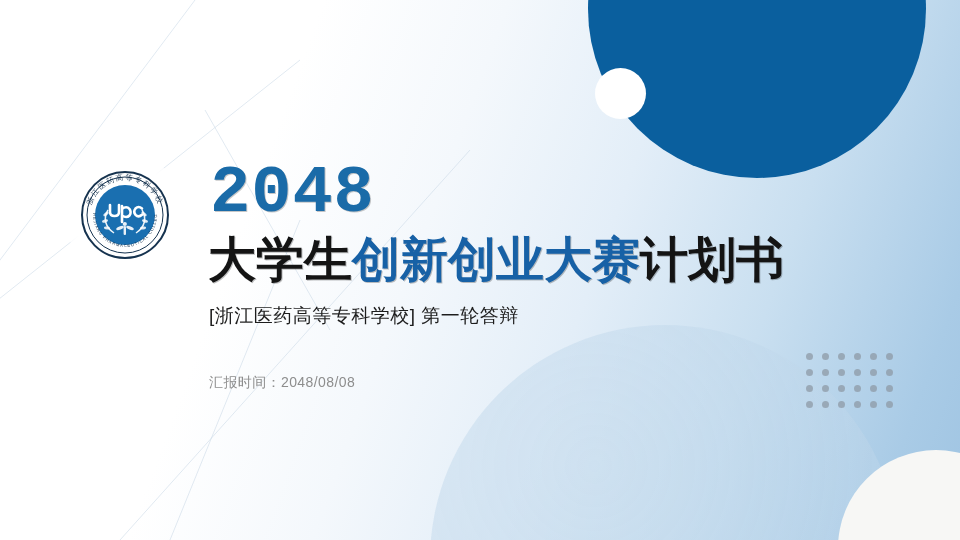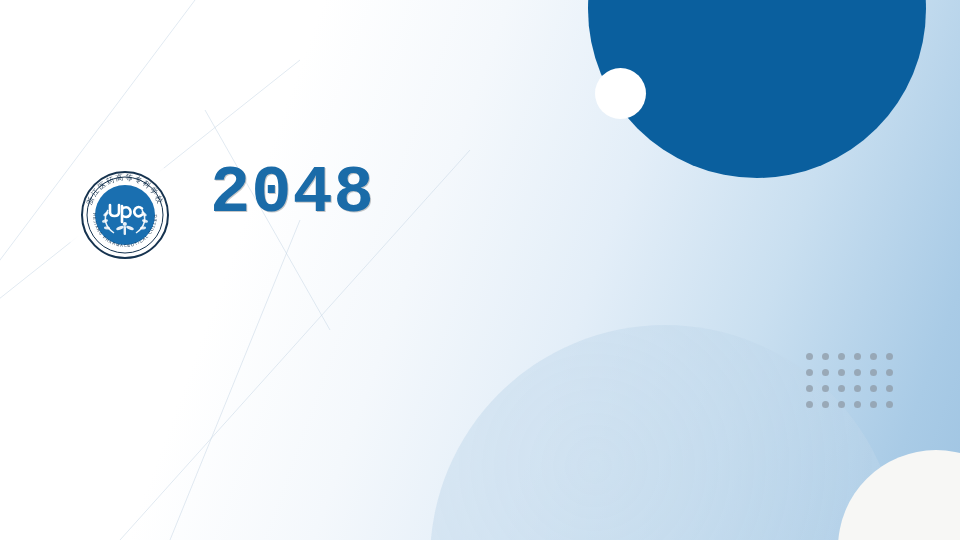--- a/index.html
+++ b/index.html
@@ -263,19 +263,24 @@
       <g stroke="#ffffff" stroke-width="2.6" fill="none" stroke-linecap="round">
         <path d="M 38 43 L 38 50 Q 38 54 42.5 54 Q 47 54 47 50 L 47 43"></path>
         <path d="M 50 44 L 50 60 M 50 47 Q 54.5 43.5 57.5 47 Q 59.8 50.5 57.5 53.5 Q 54.5 56.5 50 53.5"></path>
         <path d="M 70 46.5 Q 66.5 43.5 63.5 46.5 Q 61 49.5 63.5 52.8 Q 66.5 55.8 70 52.8"></path>
       </g>
     </svg>
   </div>
 
   <div class="year">2048</div>
 
-
+  <div class="headline">
+    <span class="dark">大学生</span><span class="blue">创新创业大赛</span><span class="dark">计划书</span>
+  </div>
+
+  <div class="subtitle">[浙江医药高等专科学校] 第一轮答辩</div>
 
   <div class="meta">
+    <div>汇报时间：2048/08/08</div>
   </div>
 
 
 </div>
 
 </body></html>

